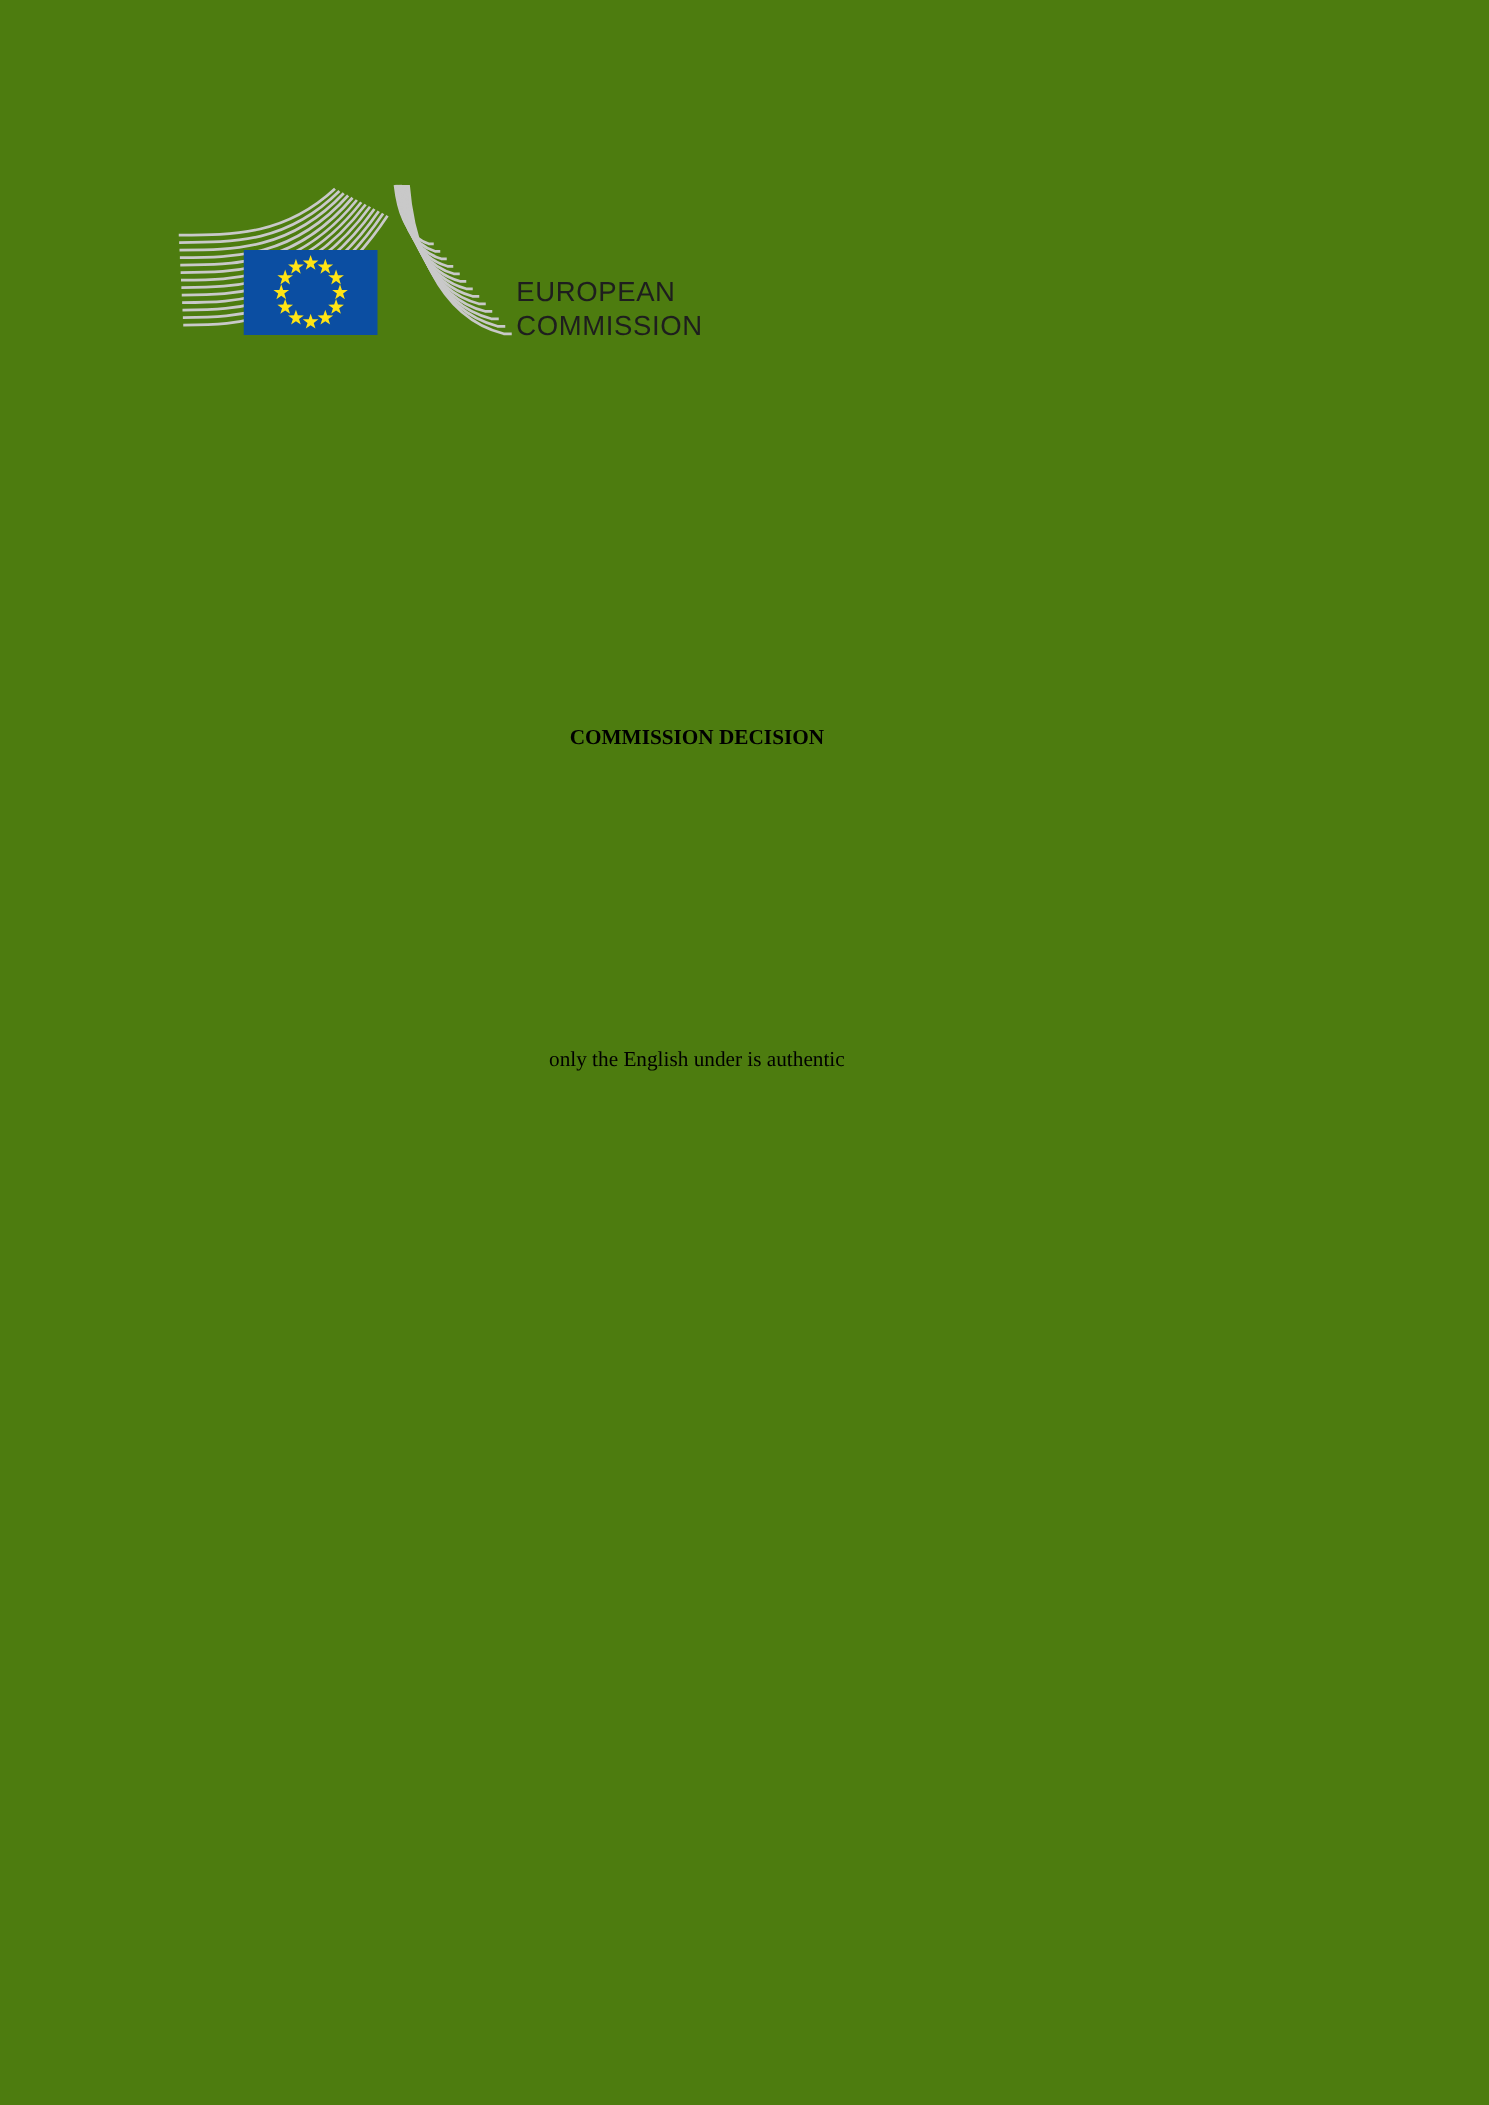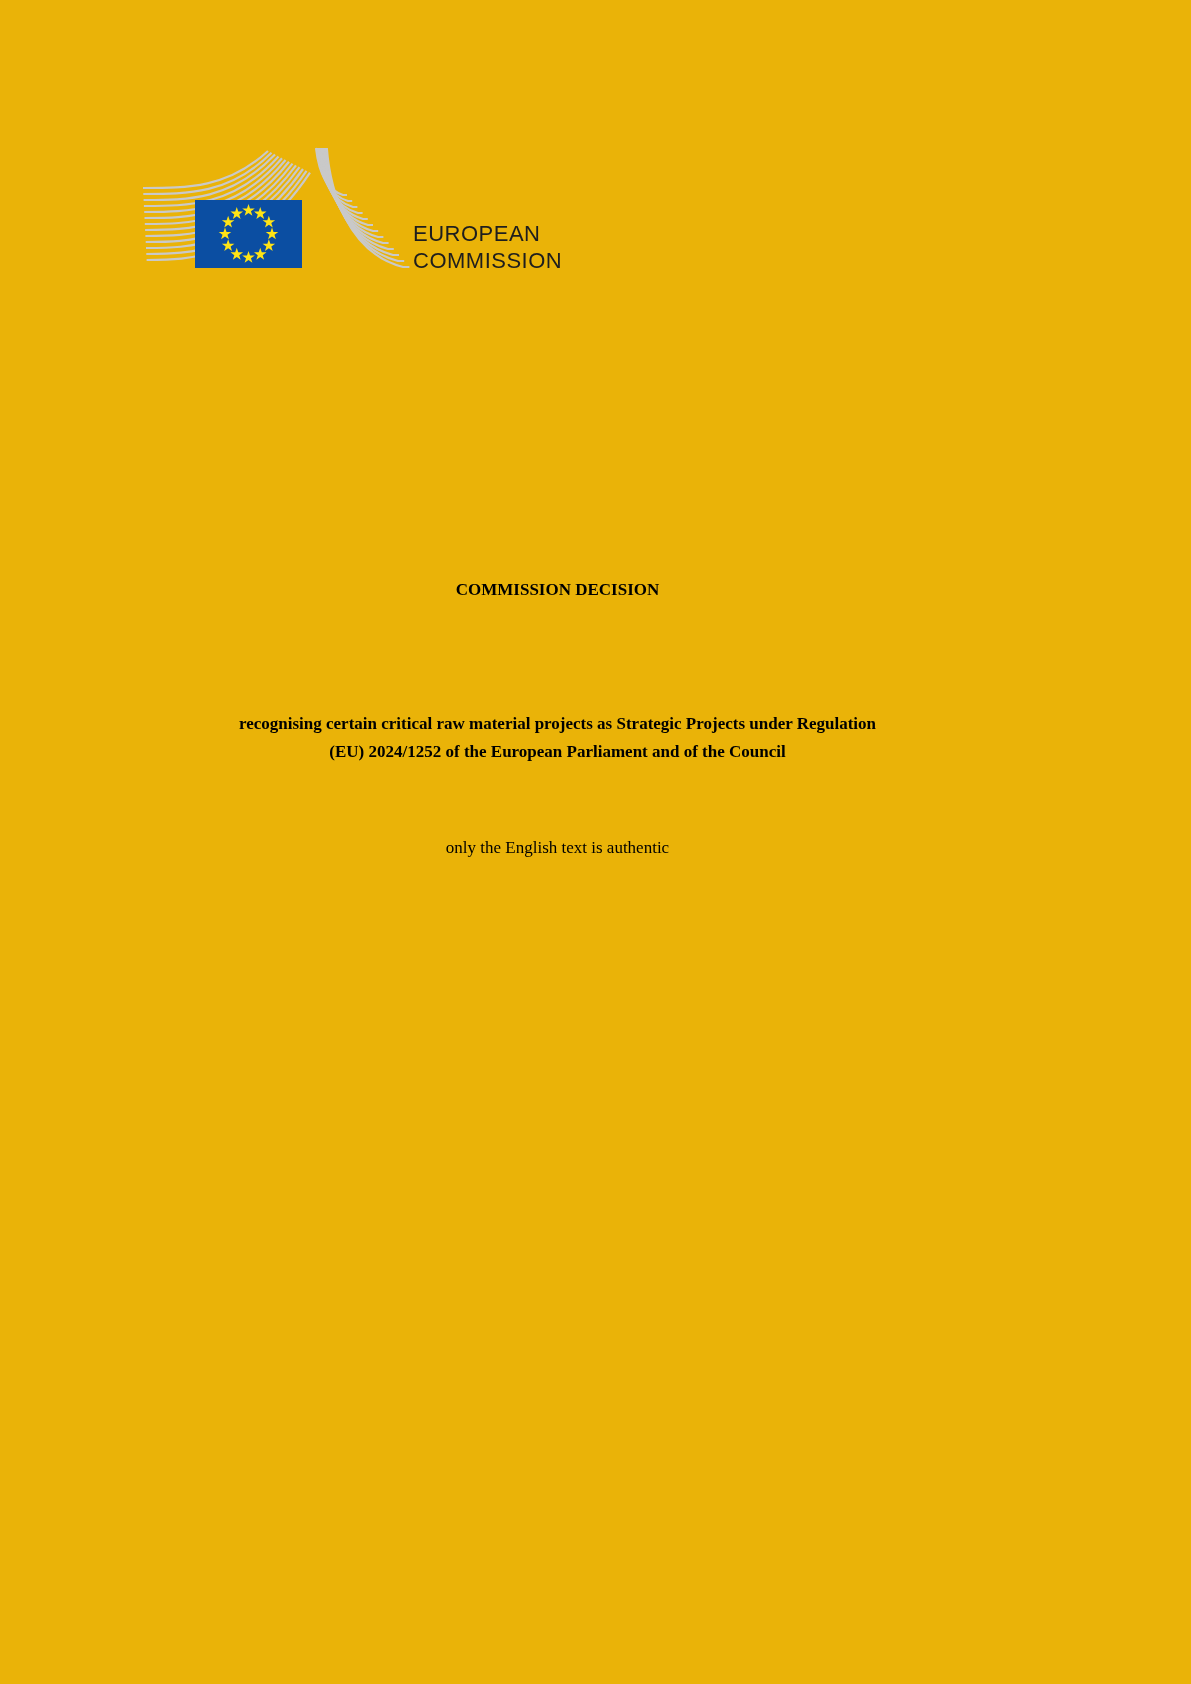--- a/index.html
+++ b/index.html
@@ -6,21 +6,21 @@
   html, body {
     margin: 0;
     padding: 0;
     background: #e8e8e8;
   }
   .page {
     position: relative;
     width: 1191px;
     height: 1684px;
     margin: 0 auto;
-    background: #eab308;
+    background: #4d7c0f;
     overflow: hidden;
     font-family: "Liberation Serif", serif;
     color: #000000;
   }
 
   
   .logo-block {
     position: absolute;
     left: 133px;
     top: 137px;
@@ -124,20 +124,16 @@
     <div class="wordmark" id="wordmark" style="color: rgb(30, 30, 30);">
       <div>EUROPEAN</div>
       <div>COMMISSION</div>
     </div>
   </div>
 
 
   <div class="center-line doc-type">COMMISSION DECISION</div>
 
 
-  <div class="center-line subject">
-    <div>recognising certain critical raw material projects as Strategic Projects under Regulation</div>
-    <div>(EU) 2024/1252 of the European Parliament and of the Council</div>
-  </div>
 
-  <div class="center-line lang-note">only the English text is authentic</div>
+  <div class="center-line lang-note">only the English under is authentic</div>
 
 </div>
 
 </body></html>

